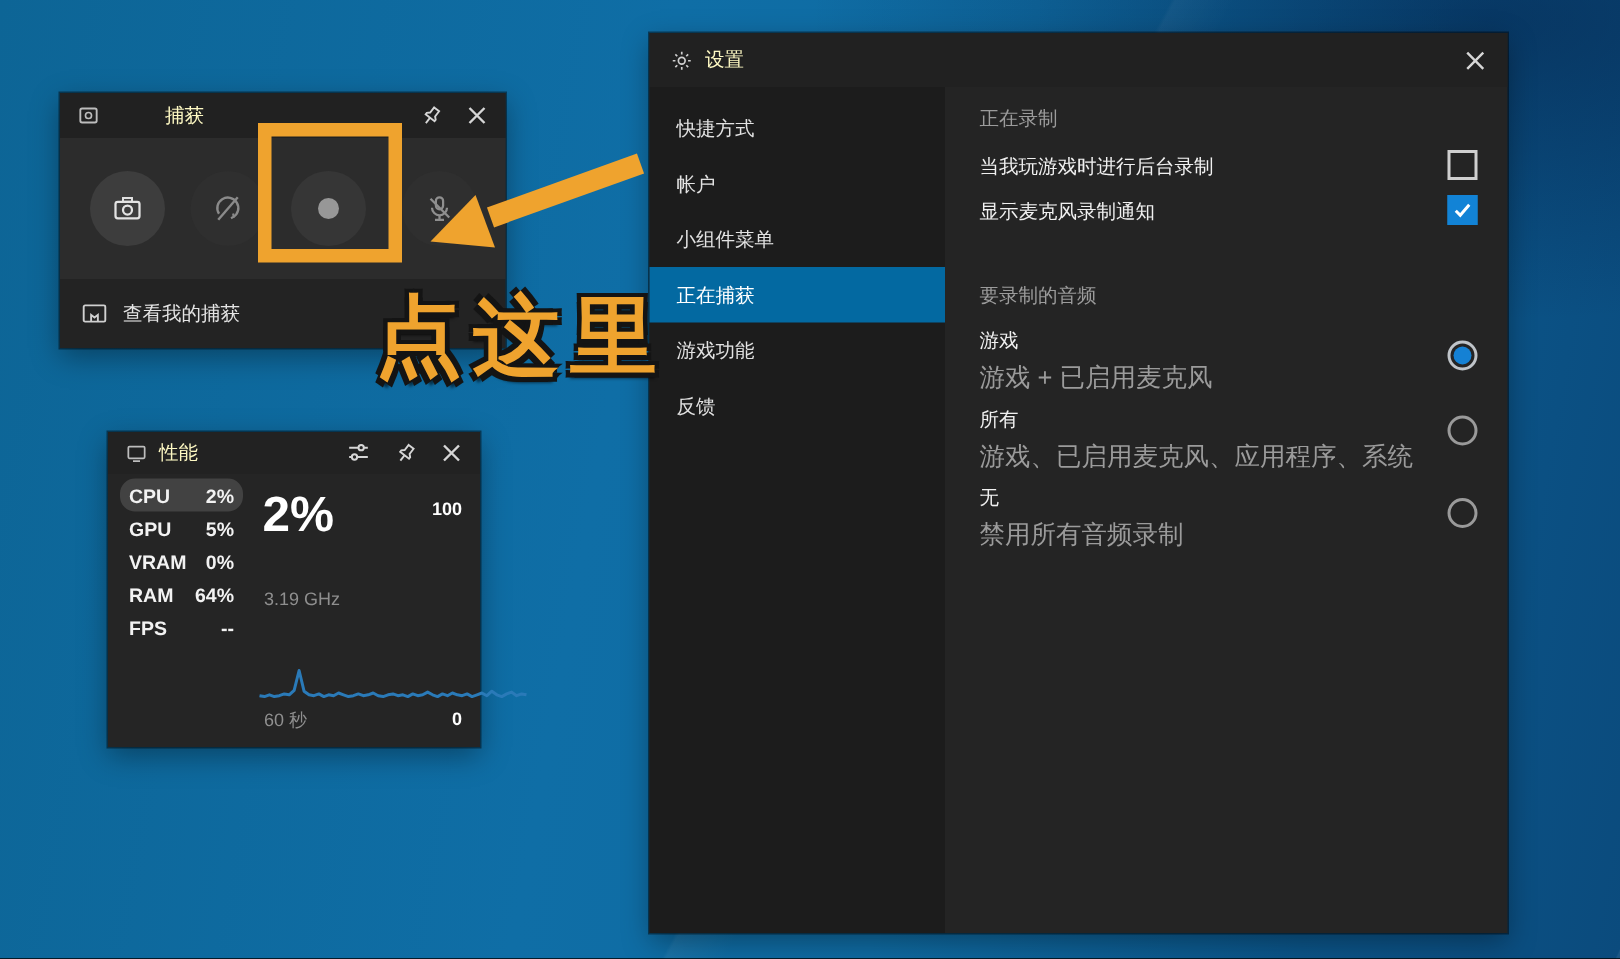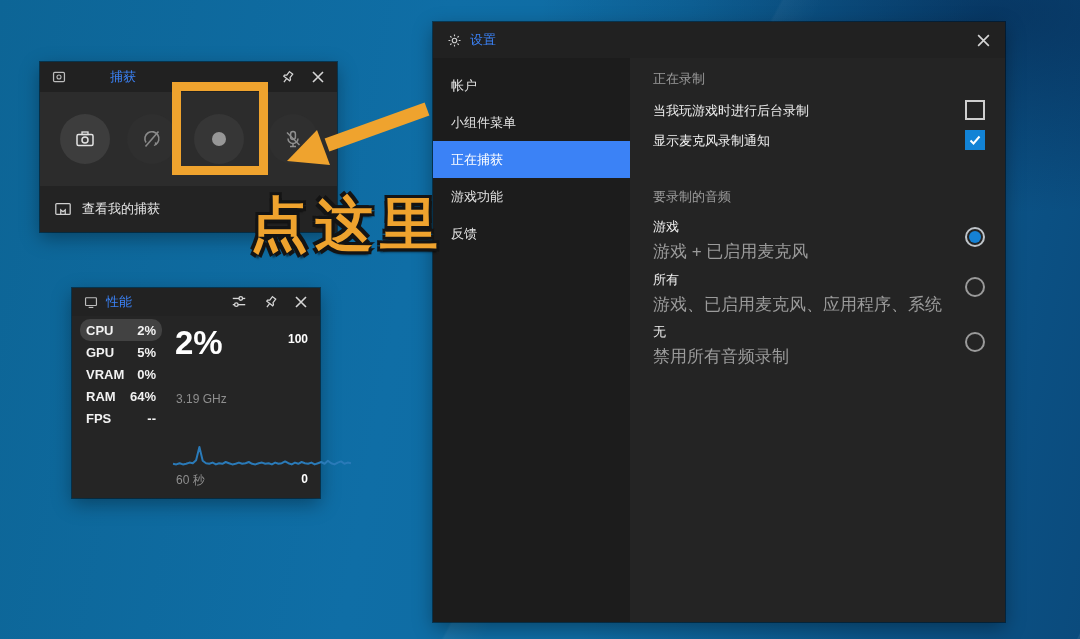--- a/index.html
+++ b/index.html
@@ -4,21 +4,21 @@
 <style>
   html,body{margin:0;padding:0;background:#000;}
   *{box-sizing:border-box;font-family:"Liberation Sans","DejaVu Sans",sans-serif;}
   .desktop{position:relative;width:1080px;height:639px;overflow:hidden;
     background:
       radial-gradient(ellipse 60% 45% at 92% 2%, rgba(3,20,55,.45), transparent 70%),
       linear-gradient(295deg, rgba(255,255,255,.07) 0 2px, rgba(255,255,255,0) 3px) ,
       linear-gradient(118deg, rgba(255,255,255,0) 55%, rgba(255,255,255,.05) 55.2%, rgba(255,255,255,0) 58%),
       linear-gradient(100deg,#0d6596 0%,#0f6ea6 38%,#0f6ba2 58%,#0b5589 82%,#0b4b7d 100%);}
   .panel{position:absolute;background:#262626;box-shadow:0 0 0 1px rgba(0,0,0,.45),0 6px 18px rgba(0,0,0,.35);color:#ececec;}
-  .tbar{display:flex;align-items:center;font-size:13px;color:#3b82f6;}
+  .tbar{display:flex;align-items:center;font-size:13px;color:#fef9c3;}
   .ticon{display:inline-flex;margin-right:8px;}
   .tb-actions{margin-left:auto;display:flex;align-items:center;gap:16px;}
   svg{display:block;}
 
   
   .capture{left:40px;top:62px;width:297px;height:170px;background:#232323;}
   .capture .tbar{height:30px;padding:0 12px;background:#212121;gap:36px;}
   .cap-body{position:absolute;left:0;top:30px;width:100%;height:94px;background:#2c2c2c;}
   .cap-btn{position:absolute;top:22px;width:50px;height:50px;border-radius:50%;display:flex;align-items:center;justify-content:center;cursor:pointer;}
   .b1{left:20px;background:#3d3d3d;}
@@ -40,21 +40,21 @@
   .ymax{position:absolute;right:12px;top:44px;font-size:12px;font-weight:bold;color:#fff;}
   .ymin{position:absolute;right:12px;top:184px;font-size:12px;font-weight:bold;color:#fff;}
   .xlab{position:absolute;left:104px;top:184px;font-size:12px;color:#8f8f8f;}
   .spark{position:absolute;left:100px;top:148px;}
 
   
   .settings{left:433px;top:22px;width:572px;height:600px;background:#242424;}
   .settings .tbar{height:36px;padding:0 14px;background:#212121;}
   .sidebar{position:absolute;left:0;top:36px;bottom:0;width:197px;background:#1c1c1c;padding-top:9px;}
   .side-item{height:37px;display:flex;align-items:center;padding:0 18px;font-size:13px;color:#e2e2e2;cursor:pointer;}
-  .side-item.sel{background:#3b82f6;color:#fff;}
+  .side-item.sel{background:#0369a1;color:#fff;}
   .content{position:absolute;left:197px;top:36px;right:0;bottom:0;}
   .sec-title{position:absolute;left:23px;font-size:13px;color:#9b9b9b;}
   .opt-label{position:absolute;left:23px;font-size:13px;color:#f0f0f0;}
   .opt-sub{position:absolute;left:23px;font-size:17px;color:#9b9b9b;}
   .checkbox{position:absolute;right:20px;width:20px;height:20px;border:2px solid #cfcfcf;background:transparent;cursor:pointer;}
   .checkbox.checked{border-color:#1283d6;background:#1283d6;display:flex;align-items:center;justify-content:center;}
   .radio{position:absolute;right:20px;width:20px;height:20px;border-radius:50%;border:2px solid #9a9a9a;cursor:pointer;}
   .radio.sel{border-color:#bfc4c9;display:flex;align-items:center;justify-content:center;}
   .radio.sel::after{content:"";width:12px;height:12px;border-radius:50%;background:#1581d4;}
 
@@ -216,20 +216,21 @@
       <span class="tb-actions">
         <span>
           <svg width="15" height="15" viewBox="0 0 14 14">
               <path d="M2 2 12 12 M12 2 2 12" stroke="#d6d6d6" stroke-width="1.5"></path>
             </svg>
         </span>
       </span>
     </div>
 
     <div class="sidebar">
+      <div class="side-item">快捷方式</div>
       <div class="side-item">帐户</div>
       <div class="side-item">小组件菜单</div>
       <div class="side-item sel">正在捕获</div>
       <div class="side-item">游戏功能</div>
       <div class="side-item">反馈</div>
     </div>
 
     <div class="content">
       <div class="sec-title" style="top:12px">正在录制</div>
 

